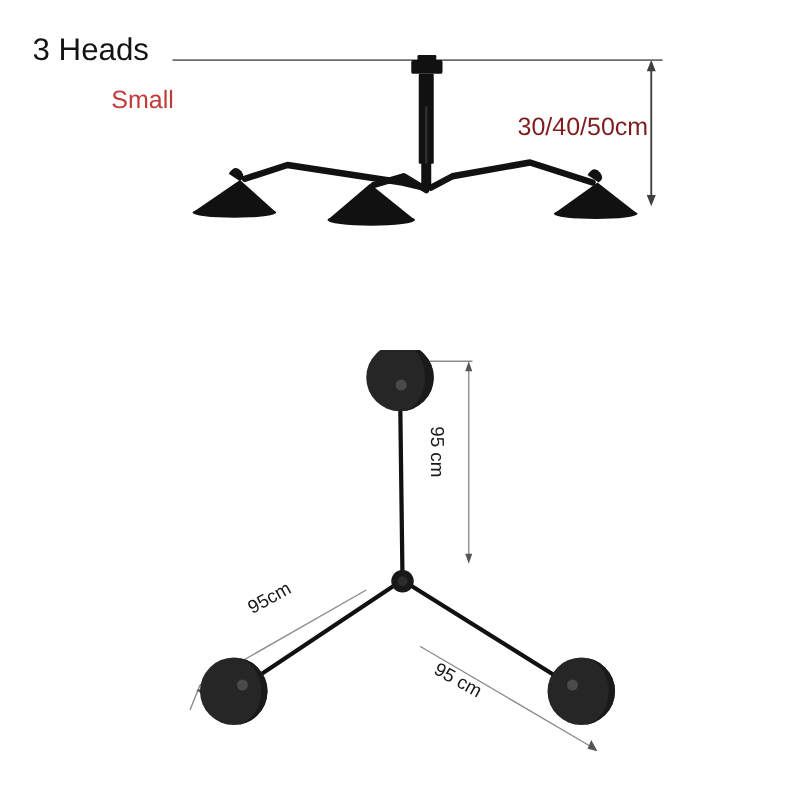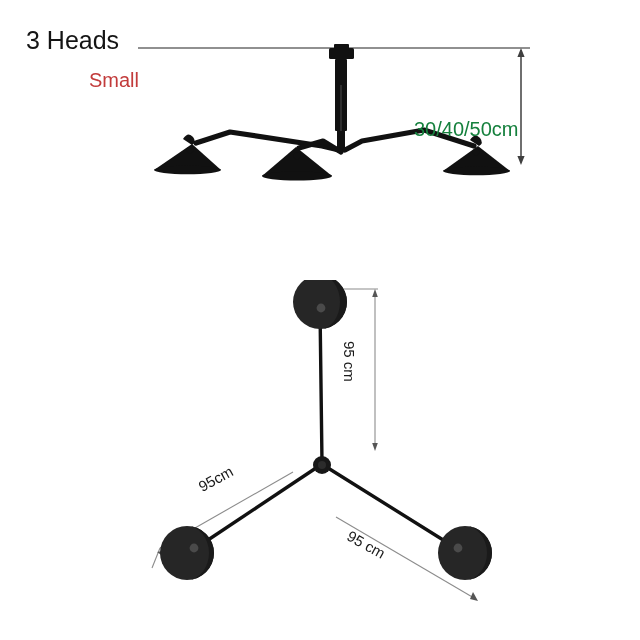--- a/index.html
+++ b/index.html
@@ -43,22 +43,21 @@
   #label-default-height {
     left: 245px;
     top: 24px;
     font-size: 20px;
     color: #141414;
   }
   #label-drop-range {
     left: 414px;
     top: 92px;
     font-size: 20px;
-    color: #15803d;
-    margin-top: 27px;
+    color: #7f1d1d;
   }
   #label-arm-vertical {
     left: 357px;
     top: 341px;
     font-size: 15px;
     color: #1a1a1a;
     transform: rotate(90deg);
     transform-origin: left top;
   }
   #label-arm-left {

